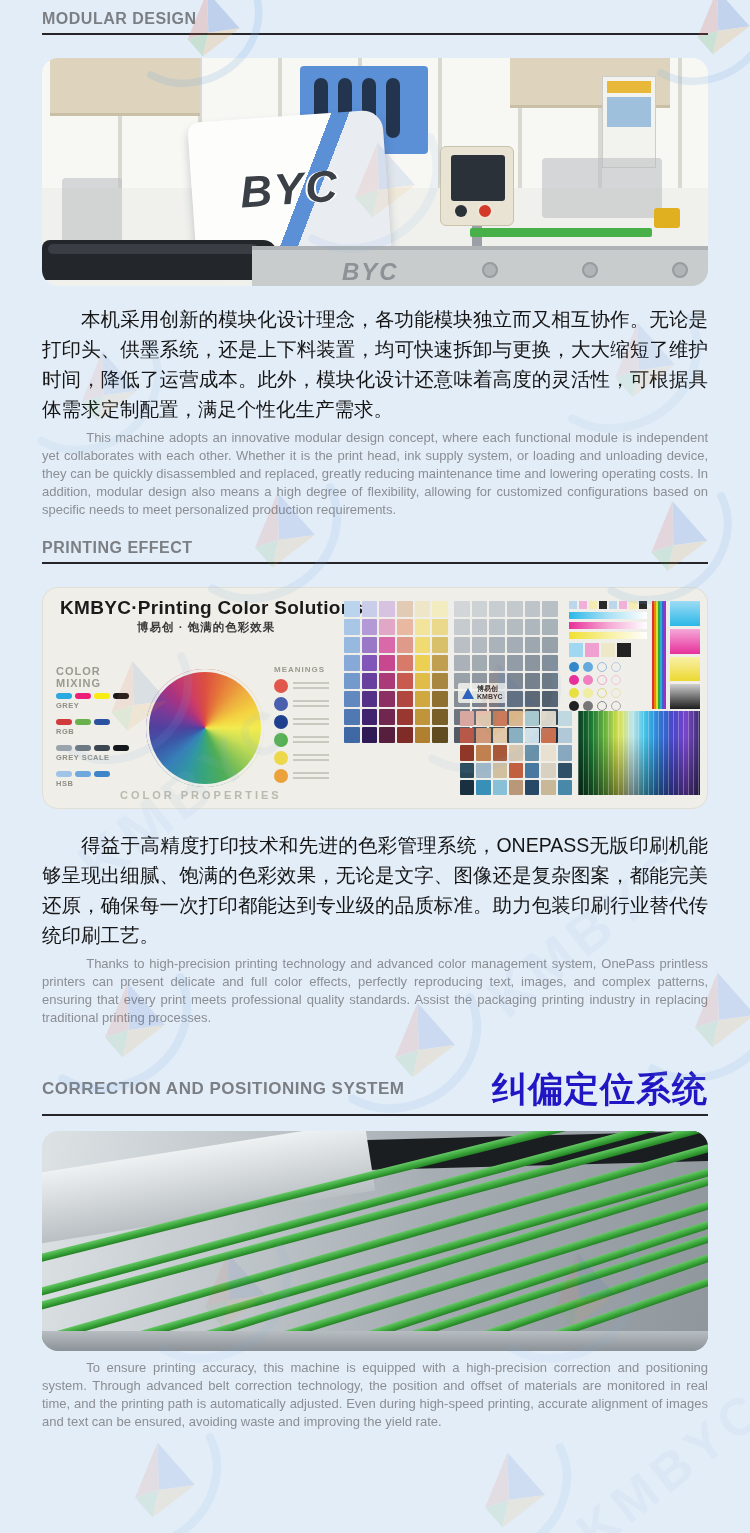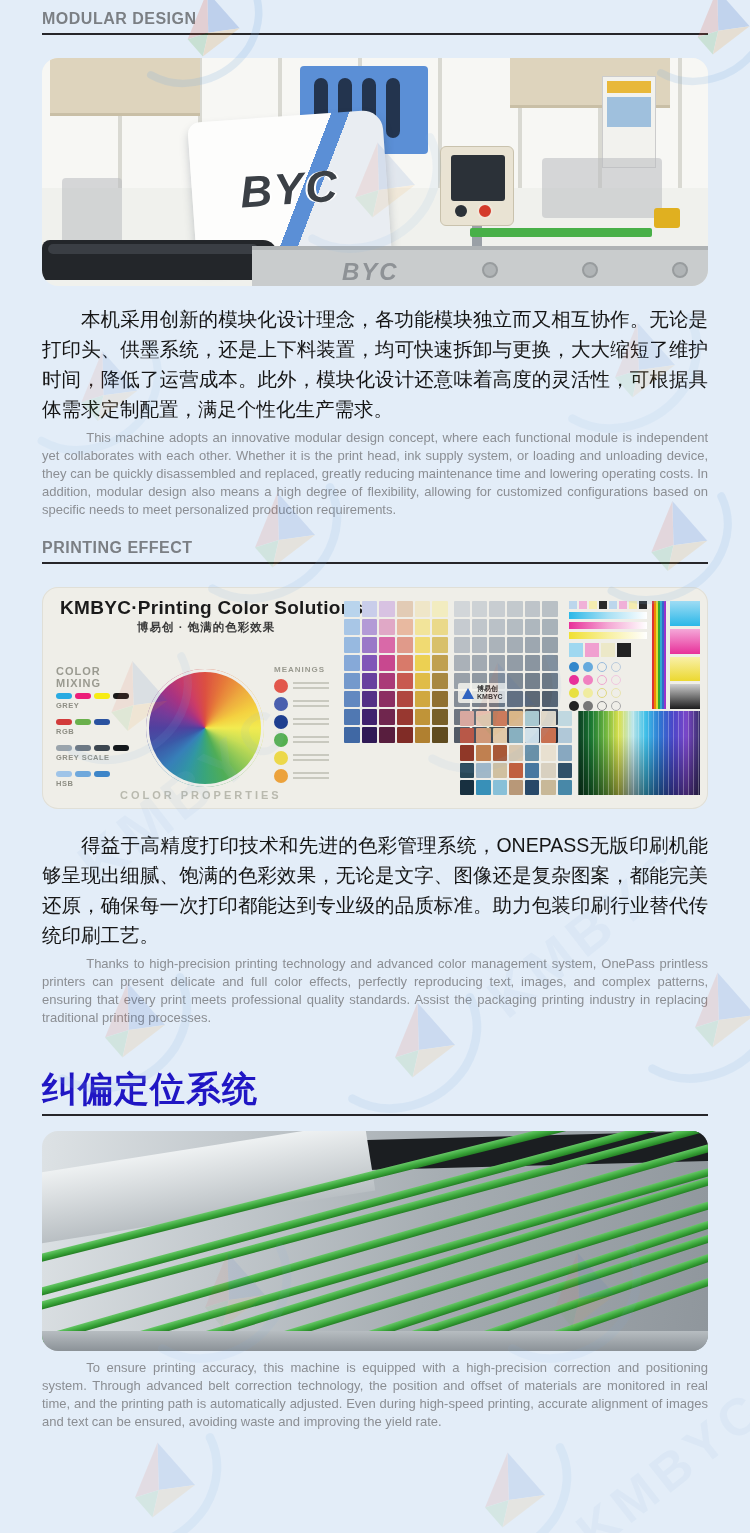--- a/index.html
+++ b/index.html
@@ -460,20 +460,21 @@
       <i style="background:linear-gradient(180deg,#f8f0a8,#ecd830)"></i>
       <i style="background:linear-gradient(180deg,#cfcfcf,#1d1d1d)"></i>
     </div>
     <div class="streaks"></div>
   </div>
 
   <p class="zh-para mt-zh2">得益于高精度打印技术和先进的色彩管理系统，ONEPASS无版印刷机能够呈现出细腻、饱满的色彩效果，无论是文字、图像还是复杂图案，都能完美还原，确保每一次打印都能达到专业级的品质标准。助力包装印刷行业替代传统印刷工艺。</p>
   <p class="en-para">Thanks to high-precision printing technology and advanced color management system, OnePass printless printers can present delicate and full color effects, perfectly reproducing text, images, and complex patterns, ensuring that every print meets professional quality standards. Assist the packaging printing industry in replacing traditional printing processes.</p>
 
   <div class="sec-header mt-h3">
+    <div class="h-en long">CORRECTION AND POSITIONING SYSTEM</div>
     <div class="h-zh">纠偏定位系统</div>
   </div>
 
   <div class="photo photo-belt">
     <div class="belt-dark-top"></div>
     <div class="belt-rail"></div>
     <div class="gbarstrip" style="top:18px;transform:rotate(-14deg)"></div>
     <div class="gbarstrip" style="top:44px;transform:rotate(-15deg)"></div>
     <div class="gbarstrip" style="top:58px;transform:rotate(-15deg)"></div>
     <div class="gbarstrip" style="top:84px;transform:rotate(-16deg)"></div>

